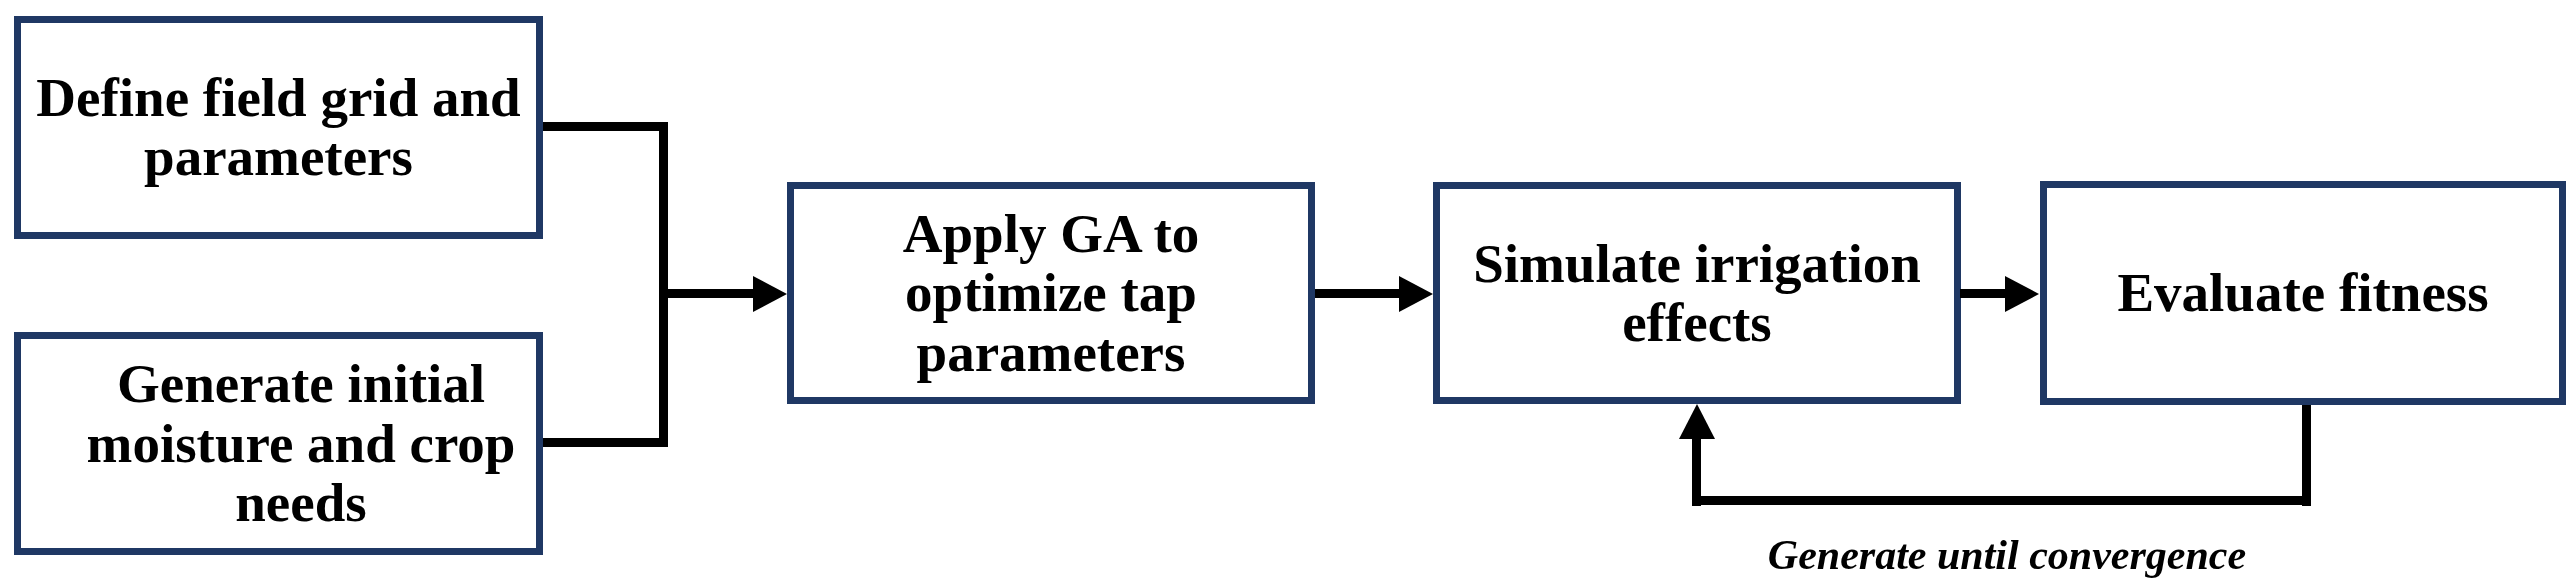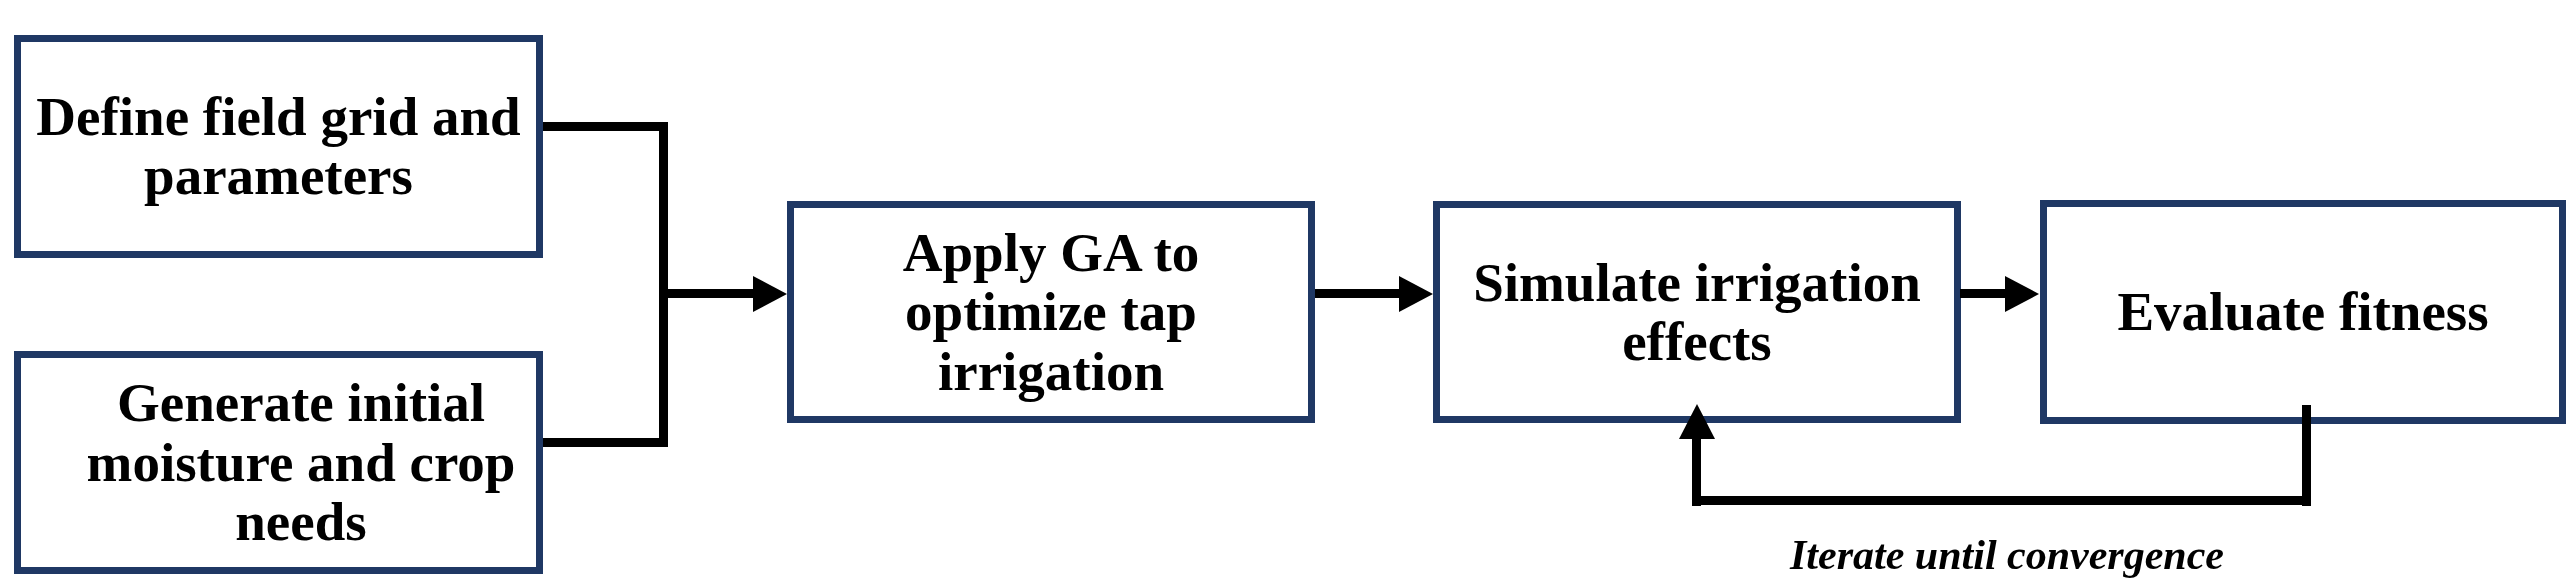--- a/index.html
+++ b/index.html
@@ -18,21 +18,20 @@
     border: 7.8px solid #1f3864;
     display: flex;
     align-items: center;
     justify-content: center;
     text-align: center;
     color: #000000;
     font-weight: bold;
     font-size: 55px;
     line-height: 1.08;
     white-space: pre-line;
-    margin-top: 19px;
   }
   .hline, .vline {
     position: absolute;
     background: #000000;
   }
   .arrow-right {
     position: absolute;
     width: 0; height: 0;
     border-top: 18px solid transparent;
     border-bottom: 18px solid transparent;
@@ -71,21 +70,21 @@
 
   <div class="node" style="left:14px;   top:332px; width:529px; height:223px;padding-left:45px;">
     <span>Generate initial
 moisture and crop
 needs</span>
   </div>
 
   <div class="node" style="left:787px; top:182px; width:528px; height:222px;">
     <span>Apply GA to
 optimize tap
-irrigation</span>
+parameters</span>
   </div>
 
   <div class="node" style="left:2040px; top:181px; width:526px; height:224px;">
     <span>Evaluate fitness</span>
   </div>
 
   <div class="node" style="left:1433px; top:182px; width:528px; height:222px;">
     <span>Simulate irrigation
 effects</span>
   </div>
@@ -101,16 +100,16 @@
   <div class="arrow-right" style="left:1399px; top:276px;"></div>
 
   <div class="hline" style="left:1960px; top:289px; width:47px; height:9.4px;"></div>
   <div class="arrow-right" style="left:2005px; top:276px;"></div>
 
   <div class="vline" style="left:2302px; top:405px; width:9.4px; height:101px;"></div>
   <div class="hline" style="left:1692px; top:496px; width:619px; height:9.4px;"></div>
   <div class="vline" style="left:1692px; top:436px; width:9.4px; height:70px;"></div>
   <div class="arrow-up" style="left:1679px; top:404px;"></div>
 
-  <div class="loop-label">Iterate until convergence</div>
+  <div class="loop-label">Generate until convergence</div>
 
 </div>
 
 
 </body></html>

